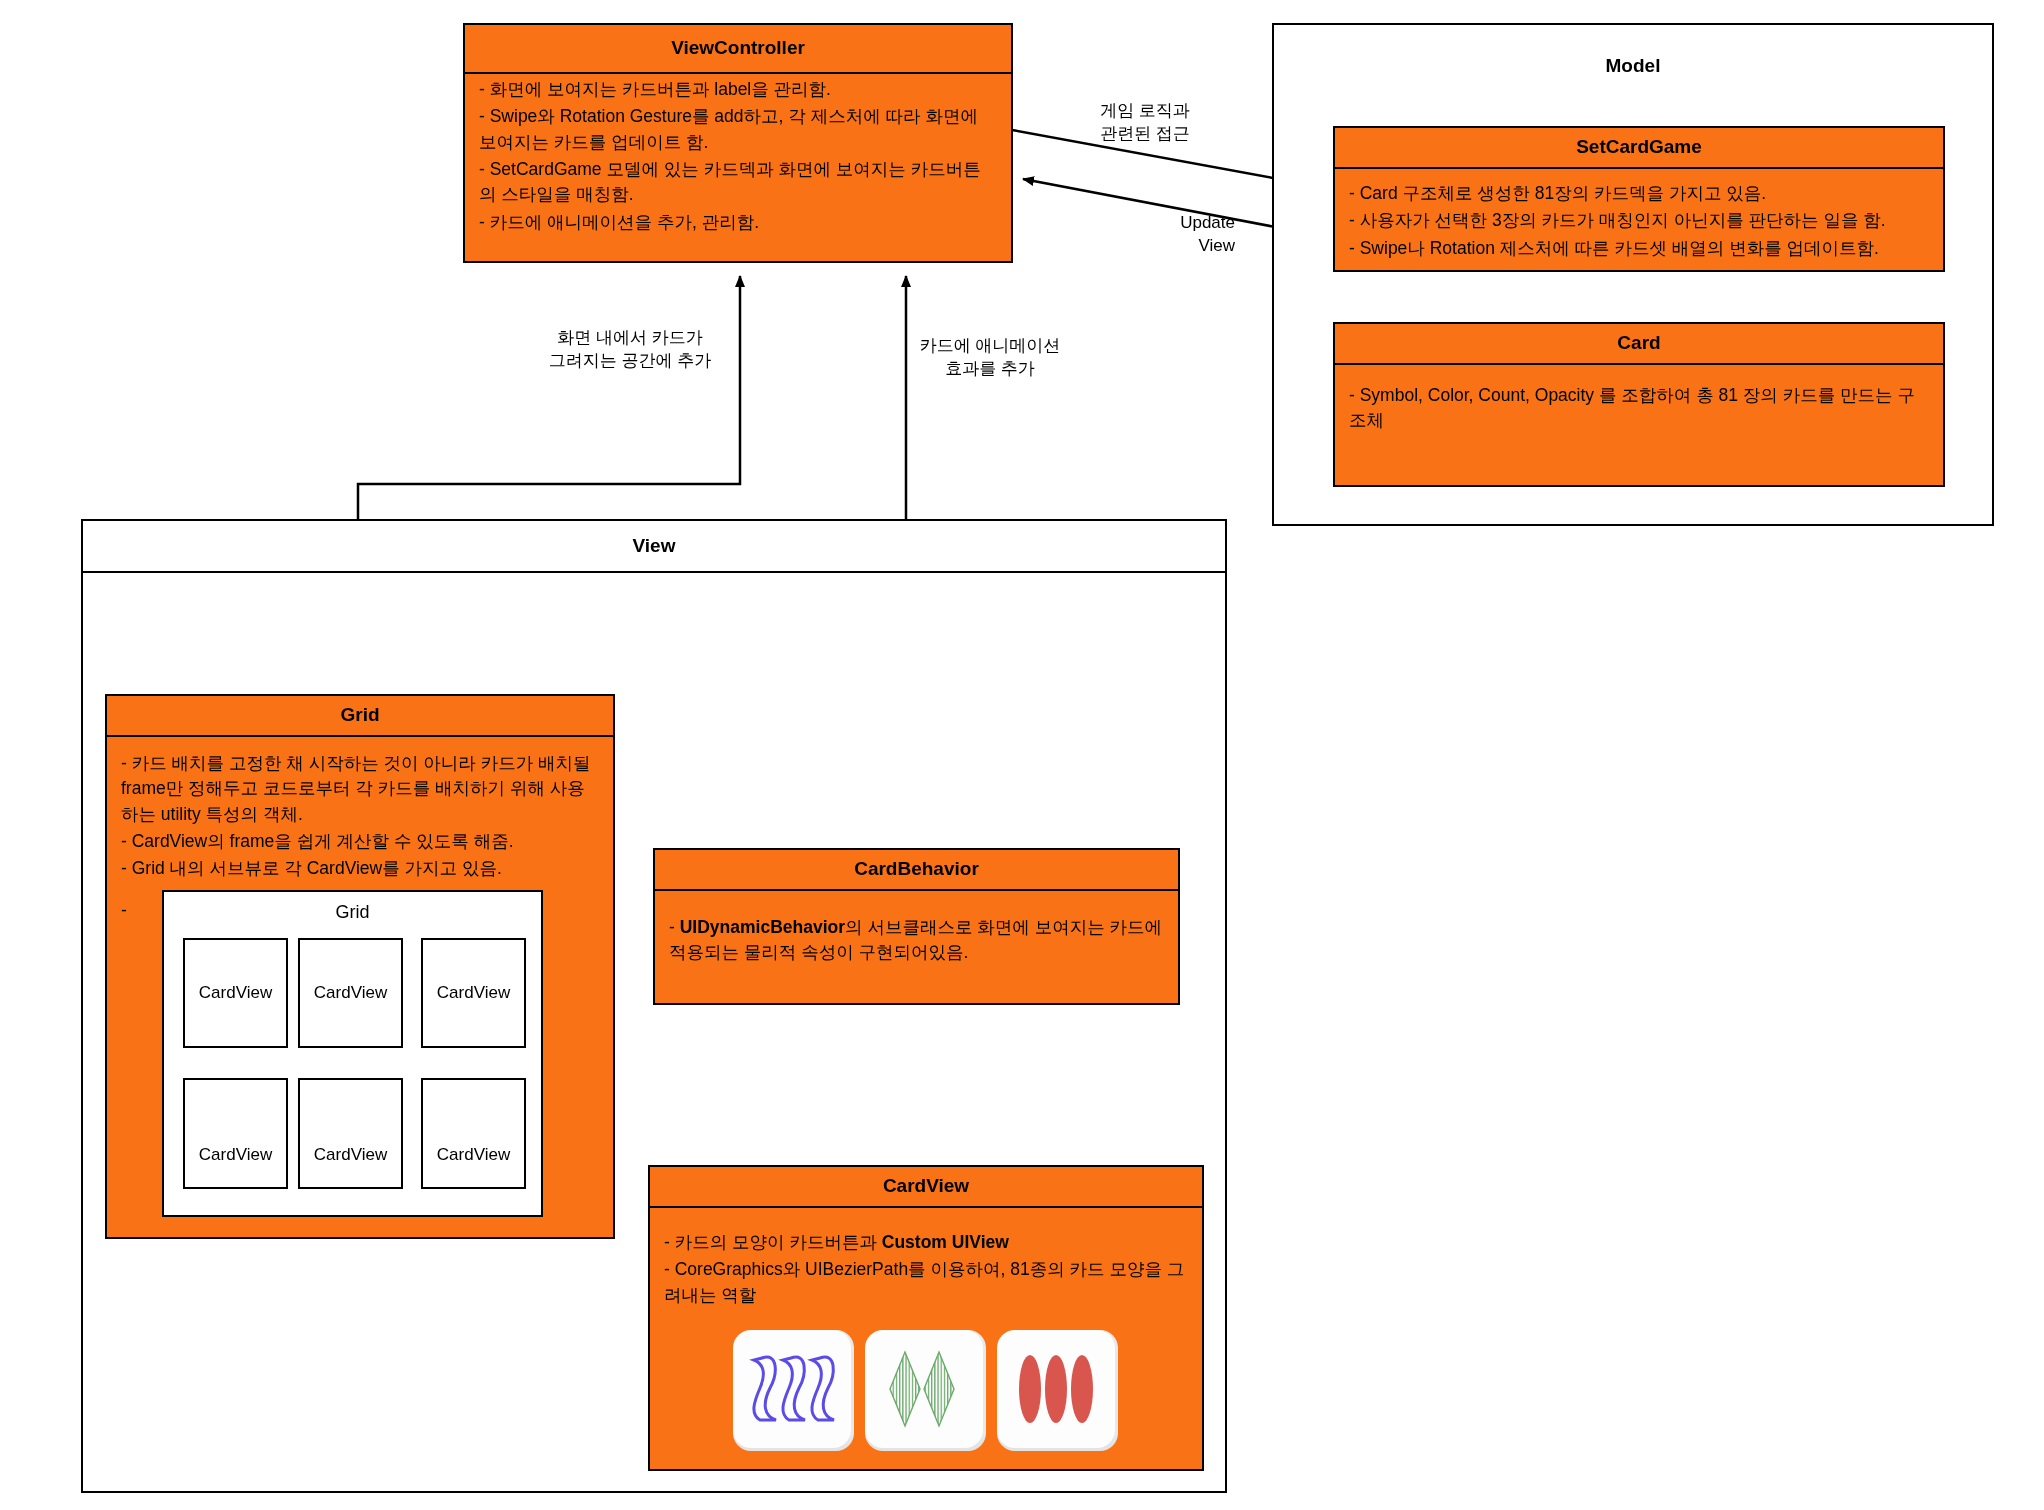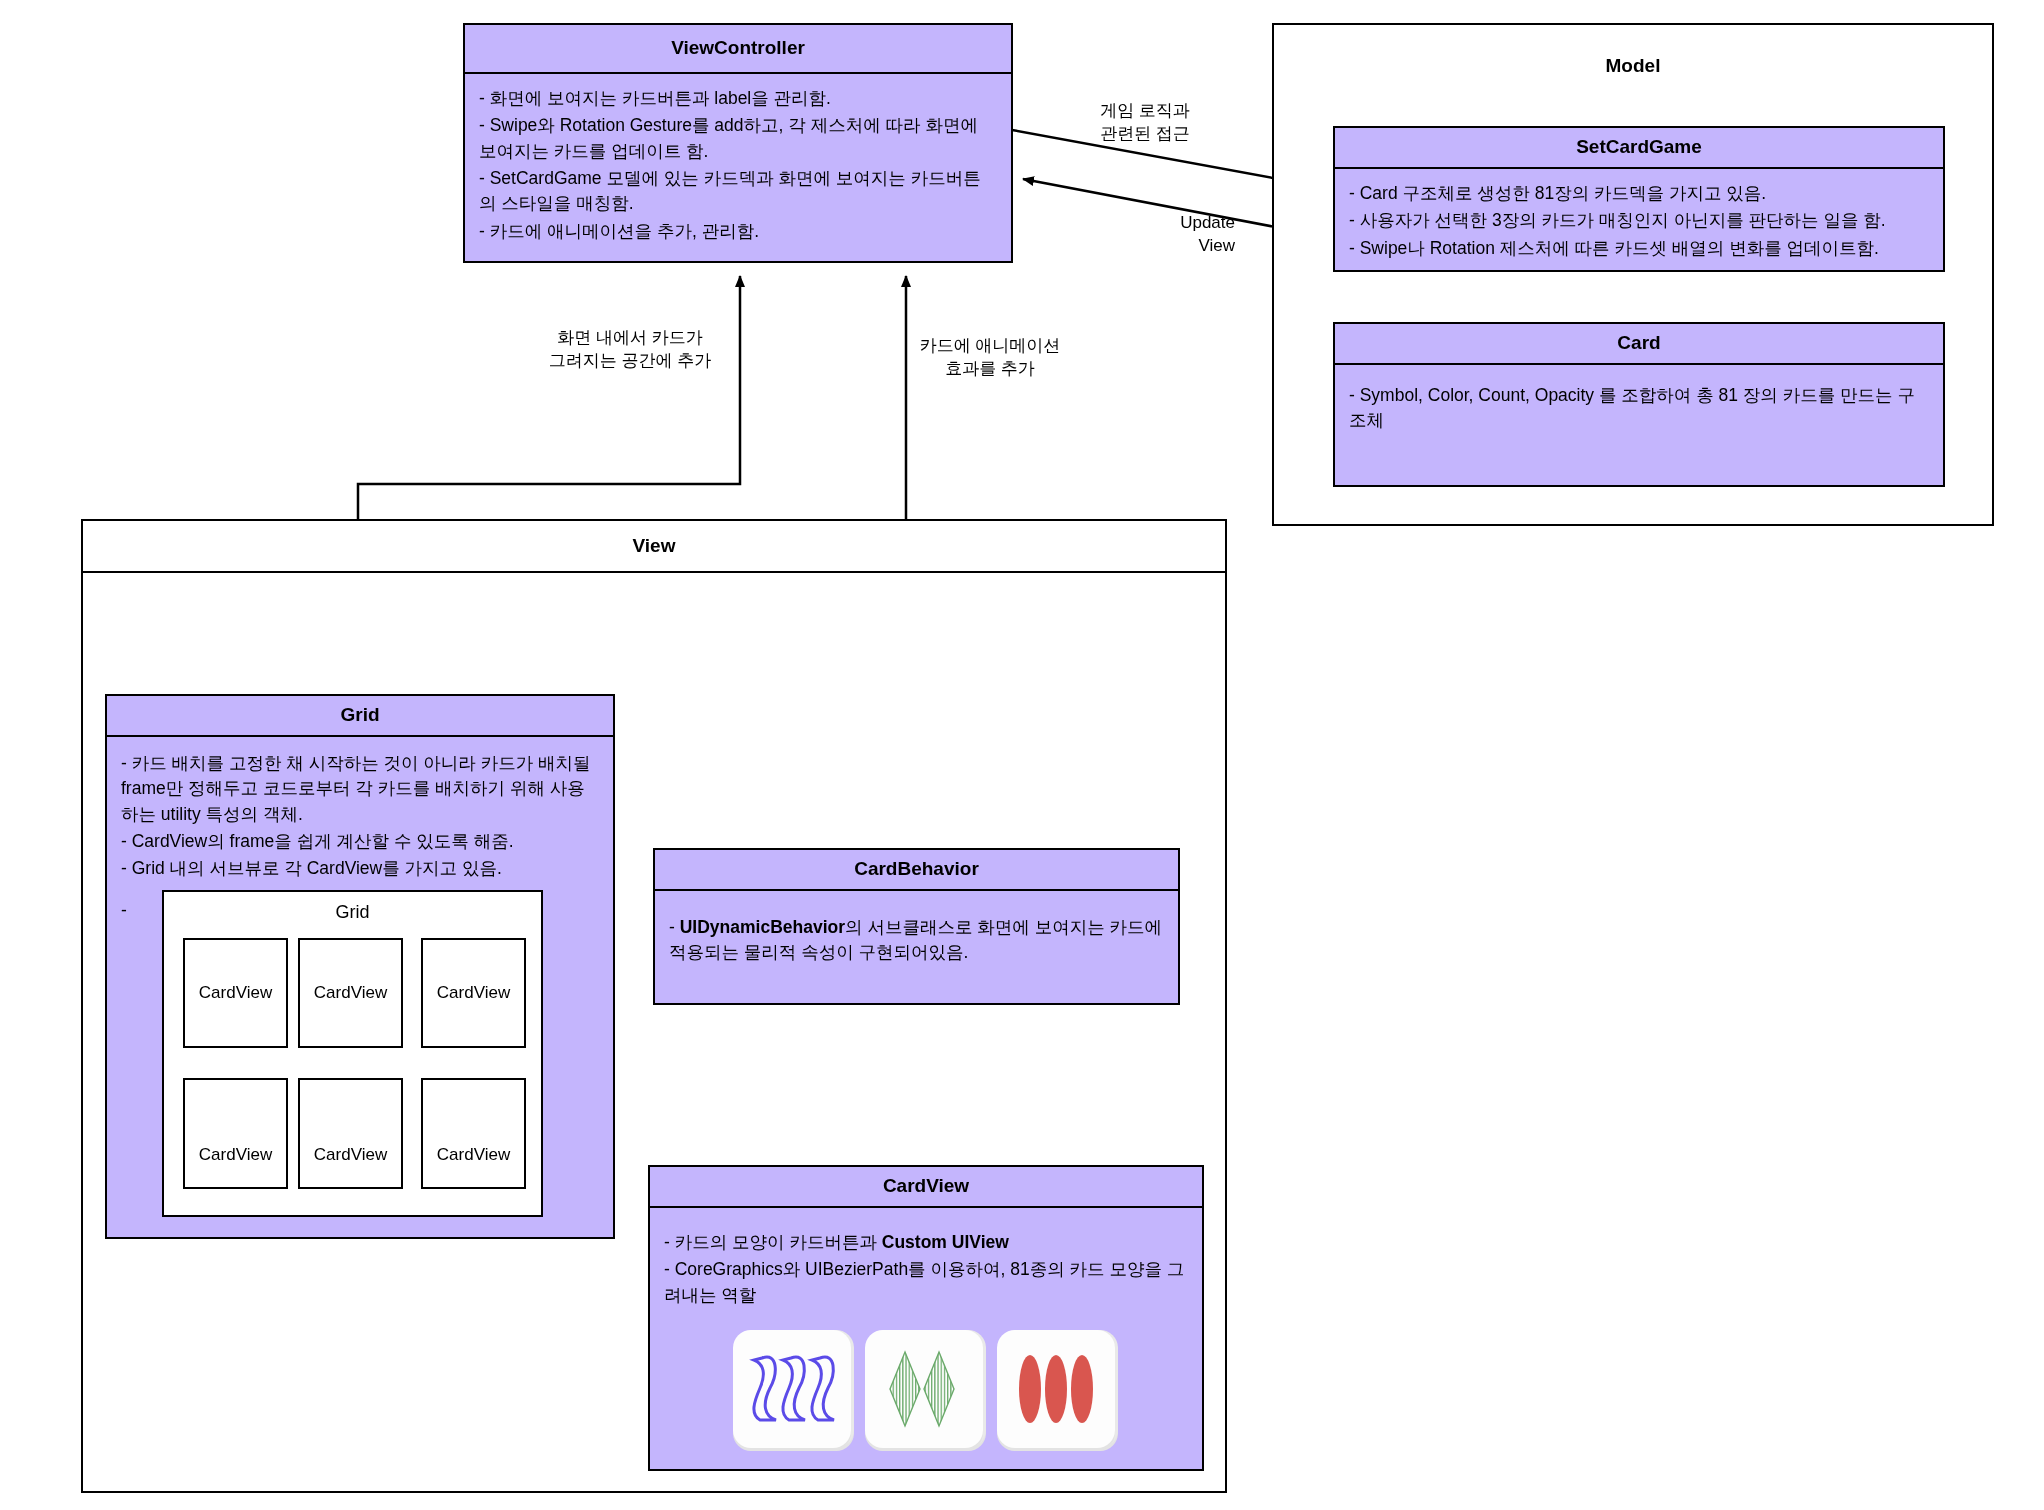--- a/index.html
+++ b/index.html
@@ -12,34 +12,34 @@
     position:relative;
     width:2044px;
     height:1510px;
     overflow:hidden;
     background:#ffffff;
   }
   
   .uml{
     position:absolute;
     border:2px solid #000;
-    background:#c4b5fd;
+    background:#f97316;
     box-sizing:border-box;
   }
   .uml > .title{
     text-align:center;
     font-weight:bold;
     font-size:19px;
     line-height:1.2;
     padding:12px 6px 12px 6px;
     border-bottom:2px solid #000;
     box-sizing:border-box;
   }
   .uml > .body{
-    padding:12px 14px 10px 14px;
+    padding:3px 14px 10px 14px;
     font-size:17.5px;
     line-height:1.45;
     box-sizing:border-box;
   }
   .uml > .body p{margin:0 0 2px 0;}
   .uml b{font-weight:bold;}
 
   
   .pkg{
     position:absolute;

